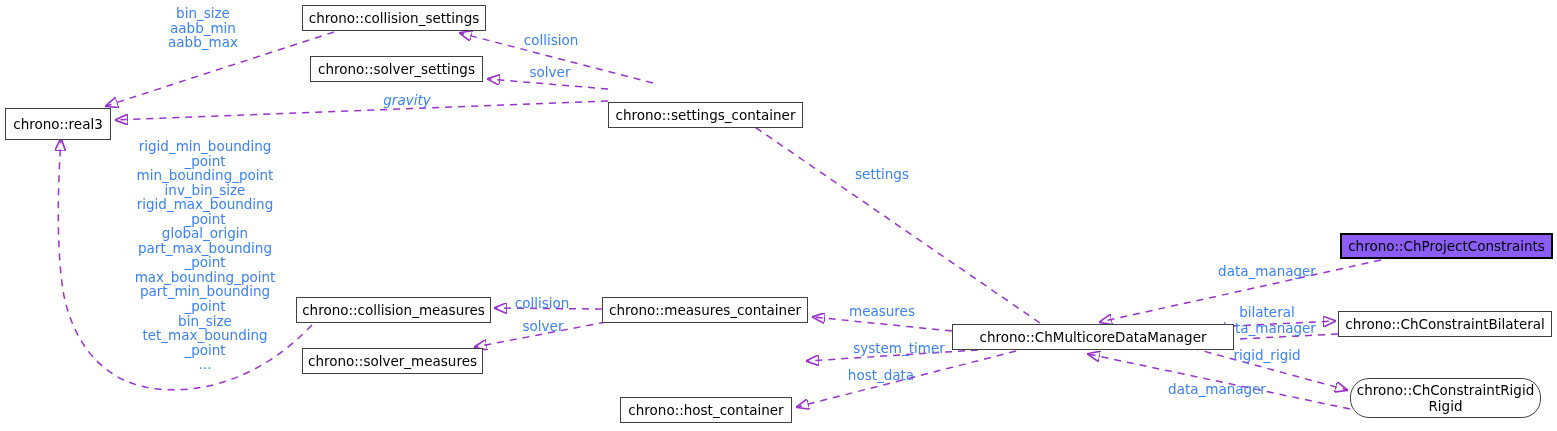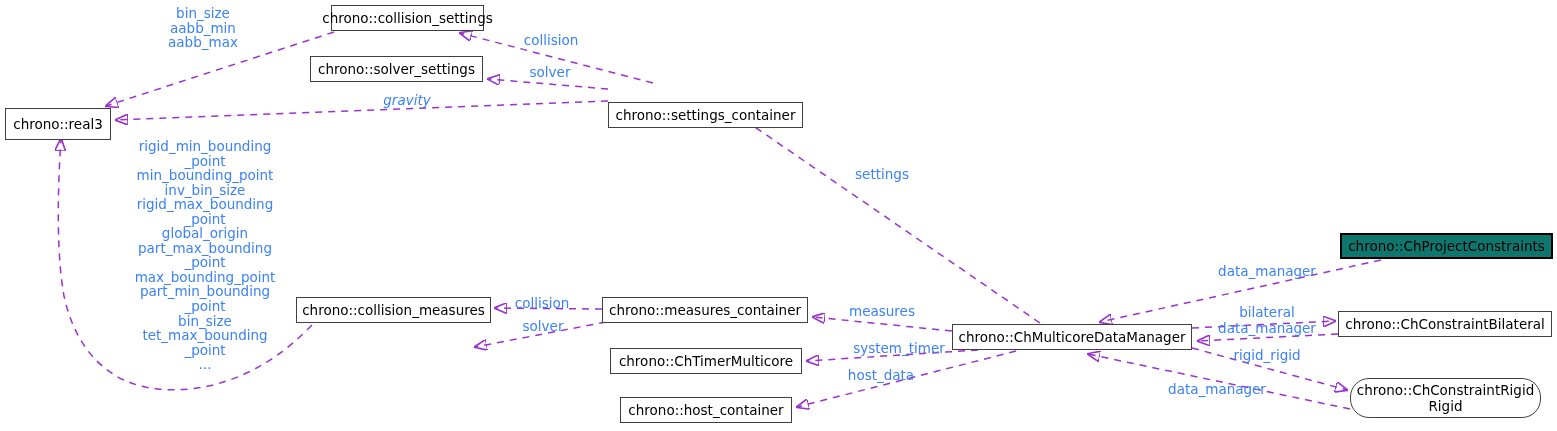--- a/index.html
+++ b/index.html
@@ -18,21 +18,21 @@
     display:flex;align-items:center;justify-content:center;
     border:1.4px solid #404040;
     background:#ffffff;
     color:#000000;
     font-size:13.5px;
     line-height:16px;
     text-align:center;
     white-space:pre-line;
     z-index:2;
   }
-  .node.hl{background:#0f766e;border:2px solid #000000;}
+  .node.hl{background:#8b5cf6;border:2px solid #000000;}
   .elabel{
     position:absolute;
     transform:translateX(-50%);
     color:#3b82f6;
     font-size:13.5px;
     line-height:14.55px;
     text-align:center;
     white-space:pre-line;
     z-index:1;
   }
@@ -59,38 +59,38 @@
     <path d="M 952,331 L 813,317" marker-end="url(#arrow)"></path>
     <path d="M 978,350 L 807,361" marker-end="url(#arrow)"></path>
     <path d="M 1016,351 L 797,407" marker-end="url(#arrow)"></path>
     <path d="M 1381,260 L 1100,322" marker-end="url(#arrow)"></path>
     <path d="M 1192,328 L 1335,321" marker-end="url(#arrow)"></path>
     <path d="M 1338,334 L 1198,341" marker-end="url(#arrow)"></path>
     <path d="M 1192,348 L 1347,390" marker-end="url(#arrow)"></path>
     <path d="M 1350,409 L 1088,354" marker-end="url(#arrow)"></path>
   </svg>
 
-  <div class="node" style="left:302px;top:5px;width:153px;height:26px;margin-left:29px;">chrono::collision_settings</div>
+  <div class="node" style="left:302px;top:5px;width:184px;height:26px;">chrono::collision_settings</div>
 
   <div class="node" style="left:310px;top:56px;width:173px;height:26px;">chrono::solver_settings</div>
 
   <div class="node" style="left:608px;top:83px;width:195px;height:26px;margin-top:19px;">chrono::settings_container</div>
 
   <div class="node" style="left:5px;top:108px;width:106px;height:32px;">chrono::real3</div>
 
   <div class="node" style="left:296px;top:297px;width:195px;height:26px;">chrono::collision_measures</div>
 
+  <div class="node" style="left:302px;top:348px;width:181px;height:26px;">chrono::solver_measures</div>
 
   <div class="node" style="left:602px;top:297px;width:206px;height:26px;">chrono::measures_container</div>
 
-  <div class="node" style="left:610px;top:348px;width:192px;height:26px;">chrono::ChTimerMulticore</div>
 
   <div class="node" style="left:620px;top:397px;width:172px;height:26px;">chrono::host_container</div>
 
-  <div class="node" style="left:952px;top:324px;width:240px;height:26px;text-align:right;">chrono::ChMulticoreDataManager</div>
+  <div class="node" style="left:952px;top:324px;width:282px;height:26px;text-align:right;">chrono::ChMulticoreDataManager</div>
 
   <div class="node hl" style="left:1340px;top:233px;width:213px;height:26px;">chrono::ChProjectConstraints</div>
 
   <div class="node" style="left:1338px;top:311px;width:214px;height:26px;">chrono::ChConstraintBilateral</div>
 
   <div class="node" style="left:1350px;top:378px;width:191px;height:40px;border-radius:19px;">chrono::ChConstraintRigid
 Rigid</div>
 
   <div class="elabel" style="left:203px;top:6px;">bin_size
 aabb_min

